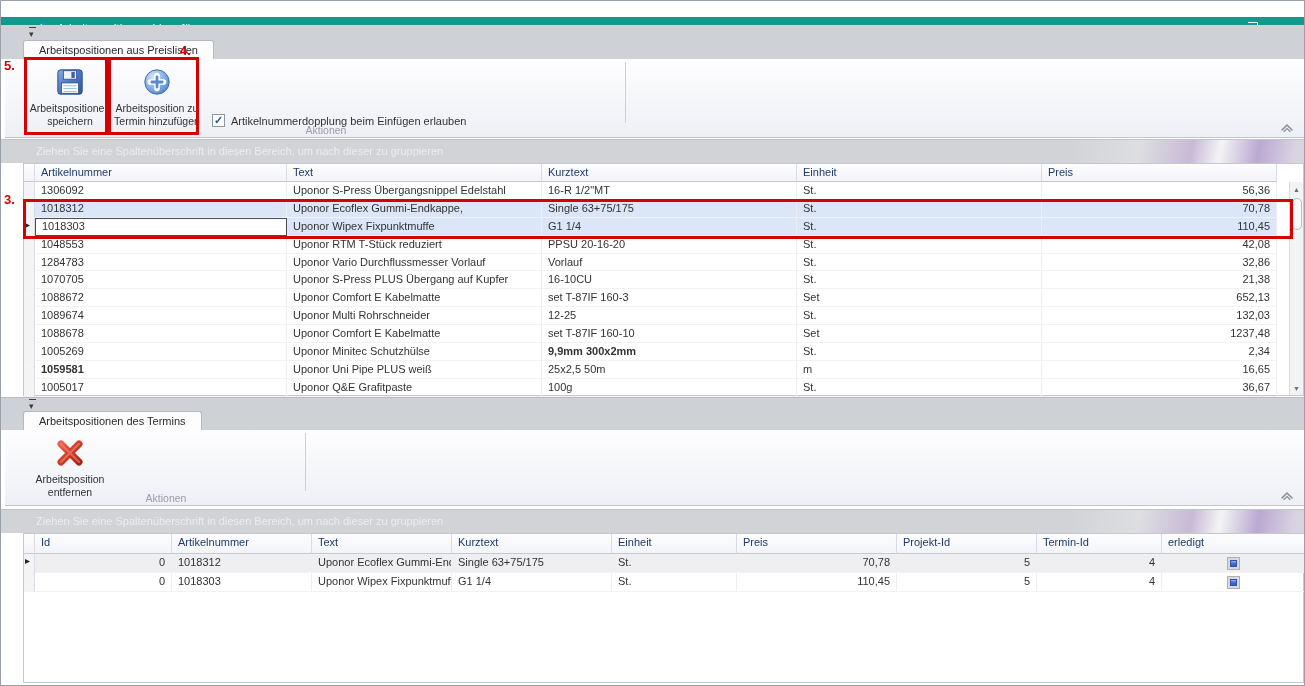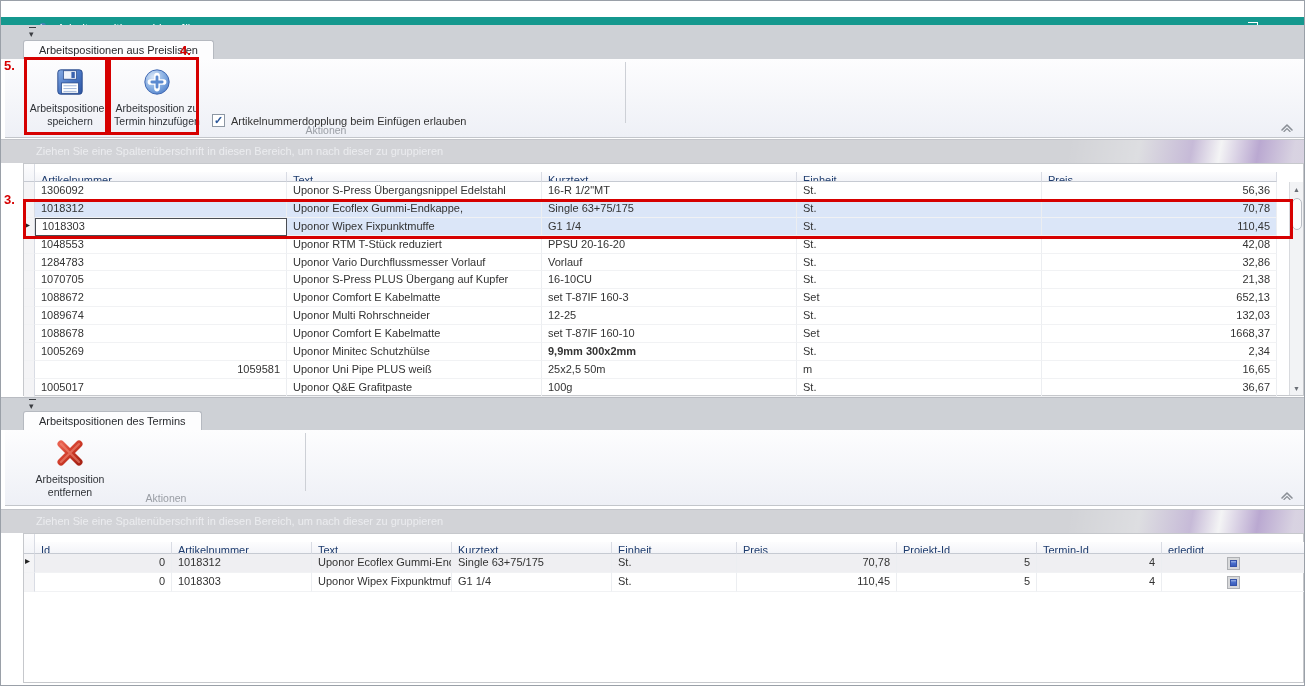--- a/index.html
+++ b/index.html
@@ -49,21 +49,21 @@
   .groupby.g1 { top:138px; height:24px; }
   .groupby.g2 { top:508px; height:24px; }
   .groupby .txt { position:absolute; left:35px; top:5px; }
   .swirl { position:absolute; right:0; top:0; height:100%; width:235px;
     background:linear-gradient(100deg, rgba(255,255,255,0) 0%, rgba(255,255,255,0.25) 30%, rgba(189,166,216,0.55) 52%, rgba(255,255,255,0.75) 64%, rgba(170,140,205,0.6) 80%, rgba(224,210,238,0.45) 95%); }
   
   .grid { position:absolute; background:#fff; border:1px solid #c6c8cc; }
   .grid1 { left:22px; top:162px; width:1281px; height:233px; }
   .grid2 { left:22px; top:532px; width:1281px; height:150px; }
   .g-row { display:flex; width:100%; }
-  .g-head .g-cell { background:linear-gradient(#fdfdfe,#f3f4f8); color:#1d3b6d; border-right:1px solid #d9dce4; border-bottom:1px solid #c6cad2;margin-top:8px; }
+  .g-head .g-cell { background:linear-gradient(#fdfdfe,#f3f4f8); color:#1d3b6d; border-right:1px solid #d9dce4; border-bottom:1px solid #c6cad2; }
   .g-cell { flex:0 0 auto; padding:2px 6px 0 6px; white-space:nowrap; overflow:hidden; border-right:1px solid #eceef1; border-bottom:1px solid #f1f2f4; }
   .g-ind { flex:0 0 11px; padding:0; border-right:1px solid #d9dce4; border-bottom:1px solid #f1f2f4; background:#f4f4f6; position:relative; }
   .g-head .g-ind { border-bottom:1px solid #c6cad2; background:linear-gradient(#fdfdfe,#f3f4f8); }
   .g-row.sel .g-cell { background:#dbe6f8; }
   .g-row.focusrow .g-ind:after { content:"\25B8"; position:absolute; left:1px; top:1px; font-size:10px; color:#222; }
   .g-cell.focuscell { background:#fff !important; border:1px solid #4a4d53; padding-top:1px; }
   .g-row.graybg .g-cell { background:#efeff2; }
   .grid1 .g-row { height:17.9px; }
   .grid1 .g-head { height:18px; }
   .grid2 .g-row { height:19px; }
@@ -254,33 +254,33 @@
       <div class="g-cell" style="width: 255px; text-align: left;">12-25</div>
       <div class="g-cell" style="width: 245px; text-align: left;">St.</div>
       <div class="g-cell" style="width: 235px; text-align: right;">132,03</div>
     </div>
     <div class="g-row">
       <div class="g-ind"></div>
       <div class="g-cell" style="width: 252px; text-align: left;">1088678</div>
       <div class="g-cell" style="width: 255px; text-align: left;">Uponor Comfort E Kabelmatte</div>
       <div class="g-cell" style="width: 255px; text-align: left;">set T-87IF 160-10</div>
       <div class="g-cell" style="width: 245px; text-align: left;">Set</div>
-      <div class="g-cell" style="width: 235px; text-align: right;">1668,37</div>
+      <div class="g-cell" style="width: 235px; text-align: right;">1237,48</div>
     </div>
     <div class="g-row">
       <div class="g-ind"></div>
       <div class="g-cell" style="width: 252px; text-align: left;">1005269</div>
       <div class="g-cell" style="width: 255px; text-align: left;">Uponor Minitec Schutzhülse</div>
       <div class="g-cell" style="width: 255px; text-align: left; font-weight: bold;">9,9mm 300x2mm</div>
       <div class="g-cell" style="width: 245px; text-align: left;">St.</div>
       <div class="g-cell" style="width: 235px; text-align: right;">2,34</div>
     </div>
     <div class="g-row">
       <div class="g-ind"></div>
-      <div class="g-cell" style="width: 252px; text-align: right;">1059581</div>
+      <div class="g-cell" style="width: 252px; text-align: left; font-weight: bold;">1059581</div>
       <div class="g-cell" style="width: 255px; text-align: left;">Uponor Uni Pipe PLUS weiß</div>
       <div class="g-cell" style="width: 255px; text-align: left;">25x2,5 50m</div>
       <div class="g-cell" style="width: 245px; text-align: left;">m</div>
       <div class="g-cell" style="width: 235px; text-align: right;">16,65</div>
     </div>
     <div class="g-row">
       <div class="g-ind"></div>
       <div class="g-cell" style="width: 252px; text-align: left;">1005017</div>
       <div class="g-cell" style="width: 255px; text-align: left;">Uponor Q&amp;E Grafitpaste</div>
       <div class="g-cell" style="width: 255px; text-align: left;">100g</div>

